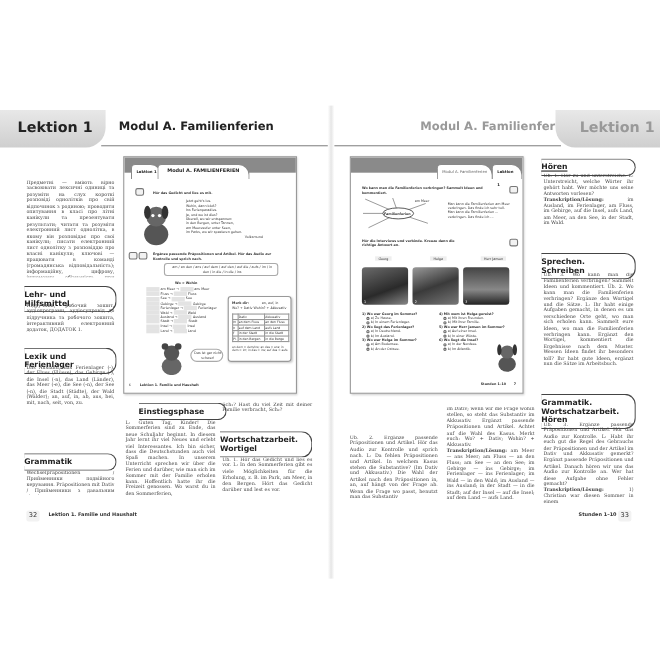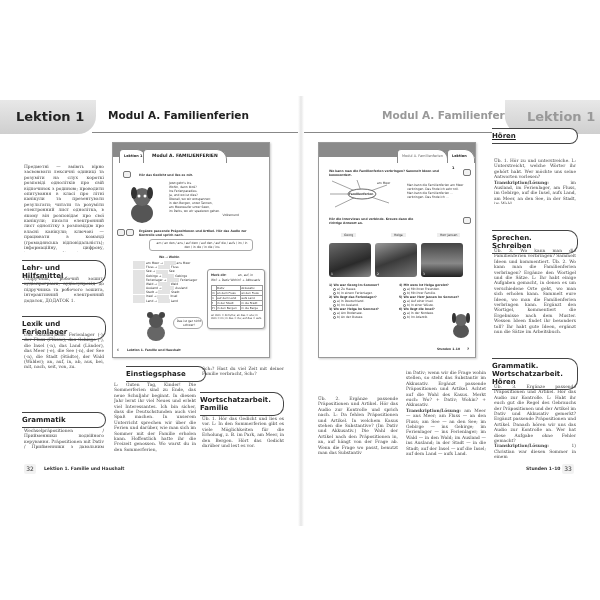--- a/index.html
+++ b/index.html
@@ -167,21 +167,21 @@
     </div>
 
     <div class="tiny" style="left:4px;top:205px;">6</div>
     <div class="tiny tinyb" style="left:14px;top:205px;">Lektion 1. Familie und Haushalt</div>
   </div>
 
   <div class="sec-head" style="left:126px;top:270px;width:80px;">Einstiegsphase</div>
   <div class="sec-text" style="left:114px;top:286px;width:82px;height:76px;overflow:hidden;">L: Guten Tag, Kinder! Die Sommerferien sind zu Ende, das neue Schuljahr beginnt. In diesem Jahr lernt ihr viel Neues und erlebt viel Interessantes. Ich bin sicher, dass die Deutschstunden auch viel Spaß machen. In unserem Unterricht sprechen wir über die Ferien und darüber, wie man sich im Sommer mit der Familie erholen kann. Hoffentlich hatte ihr die Freizeit genossen. Wo warst du in den Sommerferien,</div>
 
   <div class="sec-text" style="left:202px;top:270px;width:82px;height:14px;overflow:hidden;">Sch₁? Hast du viel Zeit mit deiner Familie verbracht, Sch₂?</div>
-  <div class="sec-head" style="left:200px;top:296px;width:84px;">Wortschatzarbeit. Familie</div>
+  <div class="sec-head" style="left:200px;top:296px;width:84px;">Wortschatzarbeit. Wortigel</div>
   <div class="sec-text" style="left:202px;top:320px;width:82px;height:44px;overflow:hidden;">Üb. 1. Hör das Gedicht und lies es vor. L: In den Sommerferien gibt es viele Möglichkeiten für die Erholung, z. B. im Park, am Meer, in den Bergen. Hört das Gedicht darüber und lest es vor.</div>
 
   <div class="pnum" style="left:24px;top:368px;">32</div>
   <div class="footer-text" style="left:44px;top:370px;">Lektion 1. Familie und Haushalt</div>
 
   <div class="inset" style="left:318px;top:46px;width:158px;height:216px;">
     <div class="band"></div>
     <div class="itab" style="left:78px;font-weight:normal;color:#666;">Modul A. Familienferien</div>
     <div class="itab" style="left:128px;">Lektion 1</div>
 
@@ -254,21 +254,21 @@
   </div>
 
   <div class="sec-text" style="left:318px;top:300px;width:80px;height:62px;overflow:hidden;">Üb. 2. Ergänze passende Präpositionen und Artikel. Hör das Audio zur Kontrolle und sprich nach. L: Da fehlen Präpositionen und Artikel. In welchem Kasus stehen die Substantive? (Im Dativ und Akkusativ.) Die Wahl der Artikel nach den Präpositionen in, an, auf hängt von der Frage ab. Wenn die Frage wo passt, benutzt man das Substantiv</div>
 
   <div class="sec-text" style="left:406px;top:274px;width:80px;height:88px;overflow:hidden;">
     <span>im Dativ; wenn wir die Frage wohin stellen, so steht das Substantiv im Akkusativ. Ergänzt passende Präpositionen und Artikel. Achtet auf die Wahl des Kasus. Merkt euch: Wo? + Dativ; Wohin? + Akkusativ.</span>
     <br><b>Transkription/Lösung:</b>
     <span>am Meer — ans Meer; am Fluss — an den Fluss; am See — an den See; im Gebirge — ins Gebirge; im Ferienlager — ins Ferienlager; im Wald — in den Wald; im Ausland — ins Ausland; in der Stadt — in die Stadt; auf der Insel — auf die Insel; auf dem Land — aufs Land.</span>
   </div>
 
-  <div class="sec-head" style="left:492px;top:32px;width:86px;text-decoration:underline;">Hören</div>
+  <div class="sec-head" style="left:492px;top:48px;width:86px;text-decoration:underline;">Hören</div>
   <div class="sec-text" style="left:494px;top:62px;width:82px;height:46px;overflow:hidden;">
     <span>Üb. 1. Hör zu und unterstreiche. L: Unterstreicht, welche Wörter ihr gehört habt. Wer möchte uns seine Antworten vorlesen?</span>
     <br><b>Transkription/Lösung:</b>
     <span>im Ausland, im Ferienlager, am Fluss, im Gebirge, auf die Insel, aufs Land, am Meer, an den See, in der Stadt, im Wald.</span>
   </div>
 
   <div class="sec-head" style="left:492px;top:134px;width:86px;">Sprechen. Schreiben</div>
   <div class="sec-text" style="left:494px;top:152px;width:82px;height:100px;overflow:hidden;">Üb. 3. Wo kann man die Familienferien verbringen? Sammelt Ideen und kommentiert. Üb. 2. Wo kann man die Familienferien verbringen? Ergänze den Wortigel und die Sätze. L: Ihr habt einige Aufgaben gemacht, in denen es um verschiedene Orte geht, wo man sich erholen kann. Sammelt eure Ideen, wo man die Familienferien verbringen kann. Ergänzt den Wortigel, kommentiert die Ergebnisse nach dem Muster. Wessen Ideen findet ihr besonders toll? Ihr habt gute Ideen, ergänzt nun die Sätze im Arbeitsbuch.</div>
 
   <div class="sec-head" style="left:492px;top:262px;width:86px;">Grammatik. Wortschatzarbeit. Hören</div>

